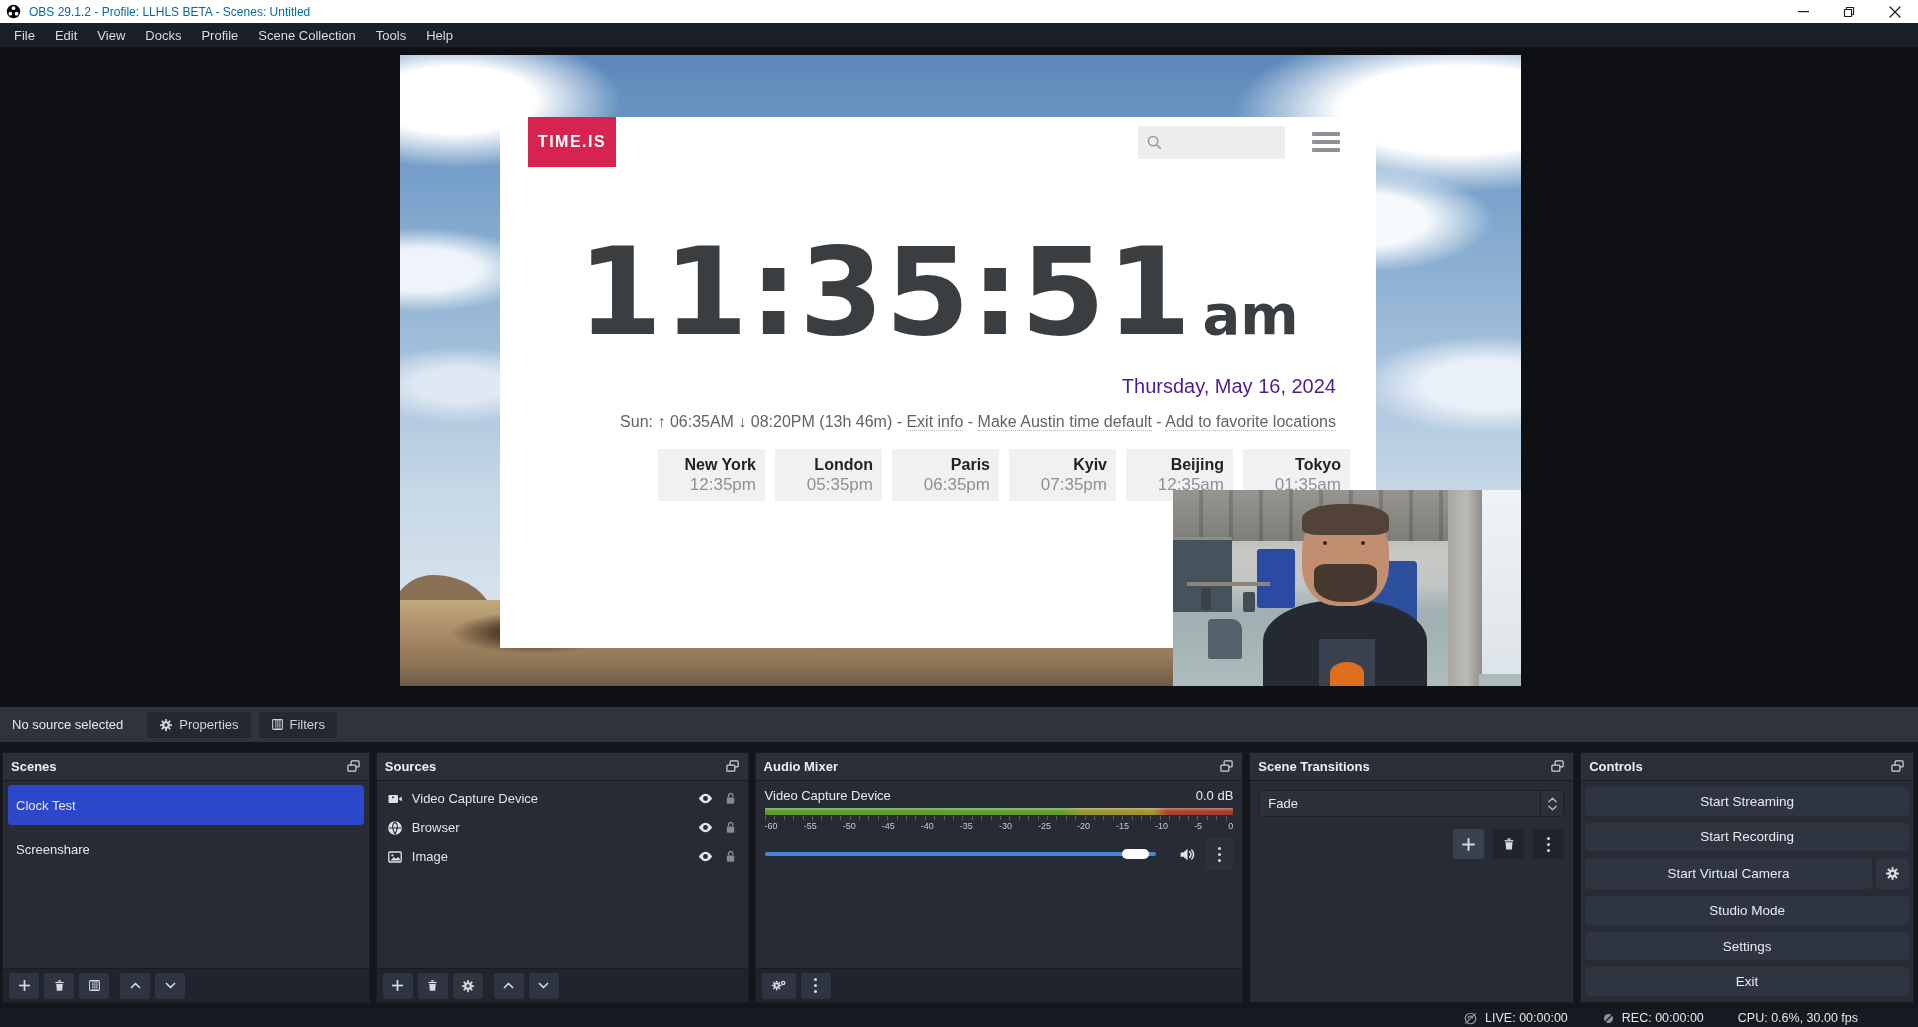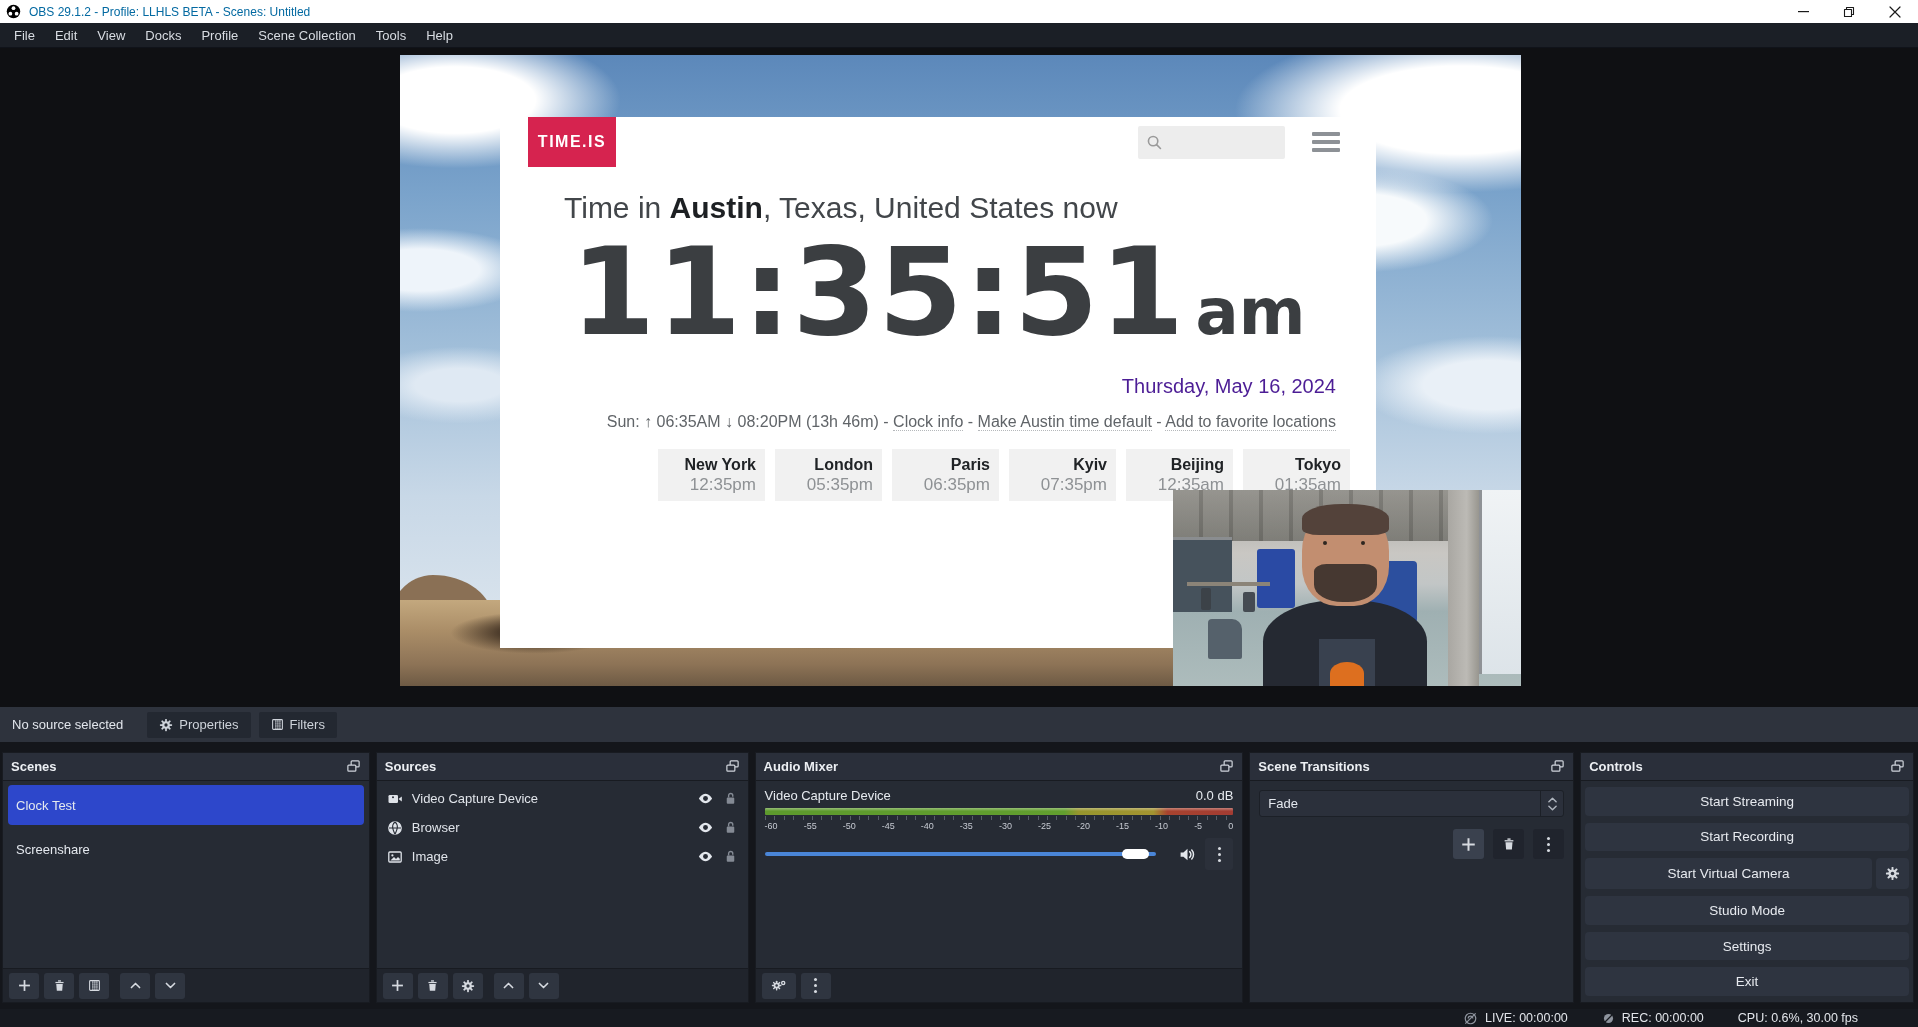--- a/index.html
+++ b/index.html
@@ -59,21 +59,21 @@
     display:flex;align-items:center;justify-content:center;font-size:16px;font-weight:bold;letter-spacing:1.5px;}
   .ti-search{position:absolute;left:638px;top:9px;width:147px;height:33px;background:#ededed;border-radius:2px;
     display:flex;align-items:center;padding-left:8px;color:#9a9a9a;}
   .ti-burger{position:absolute;left:812px;top:15px;width:28px;display:flex;flex-direction:column;gap:4px;}
   .ti-burger i{display:block;height:4px;background:#8d9196;border-radius:1px;}
   .ti-heading{position:absolute;left:64px;top:74px;font-size:30px;color:#42464a;font-weight:400;}
   .ti-heading b{color:#1d2023;font-weight:bold;}
   .ti-clock{position:absolute;left:0;top:104px;width:100%;text-align:center;color:#3b3e41;
     font-family:"DejaVu Sans",sans-serif;white-space:nowrap;}
   .ti-clock .digits{font-size:122px;font-weight:bold;letter-spacing:1px;}
-  .ti-clock .ampm{font-size:64px;font-weight:bold;margin-left:10px;}
+  .ti-clock .ampm{font-size:56px;font-weight:bold;margin-left:10px;}
   .ti-date{position:absolute;right:40px;top:258px;font-size:20px;color:#4c1d95;text-align:right;}
   .ti-sun{position:absolute;right:40px;top:296px;font-size:16px;color:#606468;white-space:nowrap;}
   .ti-sun a{color:#606468;text-decoration:none;border-bottom:1px dotted #b5b8bb;}
   .ti-cities{position:absolute;right:26px;top:332px;display:flex;gap:10px;}
   .ti-city{width:107px;height:52px;background:#f1f1f1;text-align:right;padding:5px 9px 0 0;}
   .ti-city .c-name{font-size:16px;font-weight:bold;color:#202326;line-height:21px;}
   .ti-city .c-time{font-size:17px;color:#8e9194;line-height:20px;}
 
   
   .webcam{position:absolute;left:773px;top:435px;width:348px;height:196px;overflow:hidden;
@@ -231,29 +231,26 @@
         <svg width="17" height="17" viewBox="0 0 16 16" class="ic-stroke" style="stroke:#9a9a9a">
             <circle cx="6.7" cy="6.7" r="4.4"></circle>
             <path d="M10 10l3.6 3.6"></path>
           </svg>
       </div>
       <div class="ti-burger">
           <i></i>
           <i></i>
           <i></i>
         </div>
-      <div class="ti-heading">
-        <span>Time in </span><b>Austin</b><span>, Texas, United States now</span>
-      </div>
       <div class="ti-clock">
         <span class="digits">11:35:51</span><span class="ampm">am</span>
       </div>
       <div class="ti-date">Thursday, May 16, 2024</div>
       <div class="ti-sun">
-        <span>Sun: ↑ 06:35AM ↓ 08:20PM (13h 46m)</span><span> - </span><a>Clock info</a><span> - </span><a>Make Austin time default</a><span> - </span><a>Add to favorite locations</a>
+        <span>Sun: ↑ 06:35AM ↓ 08:20PM (13h 46m)</span><span> - </span><a>Exit info</a><span> - </span><a>Make Austin time default</a><span> - </span><a>Add to favorite locations</a>
       </div>
       <div class="ti-cities">
         <div class="ti-city">
             <div class="c-name">New York</div>
             <div class="c-time">12:35pm</div>
           </div>
         <div class="ti-city">
             <div class="c-name">London</div>
             <div class="c-time">05:35pm</div>
           </div>

